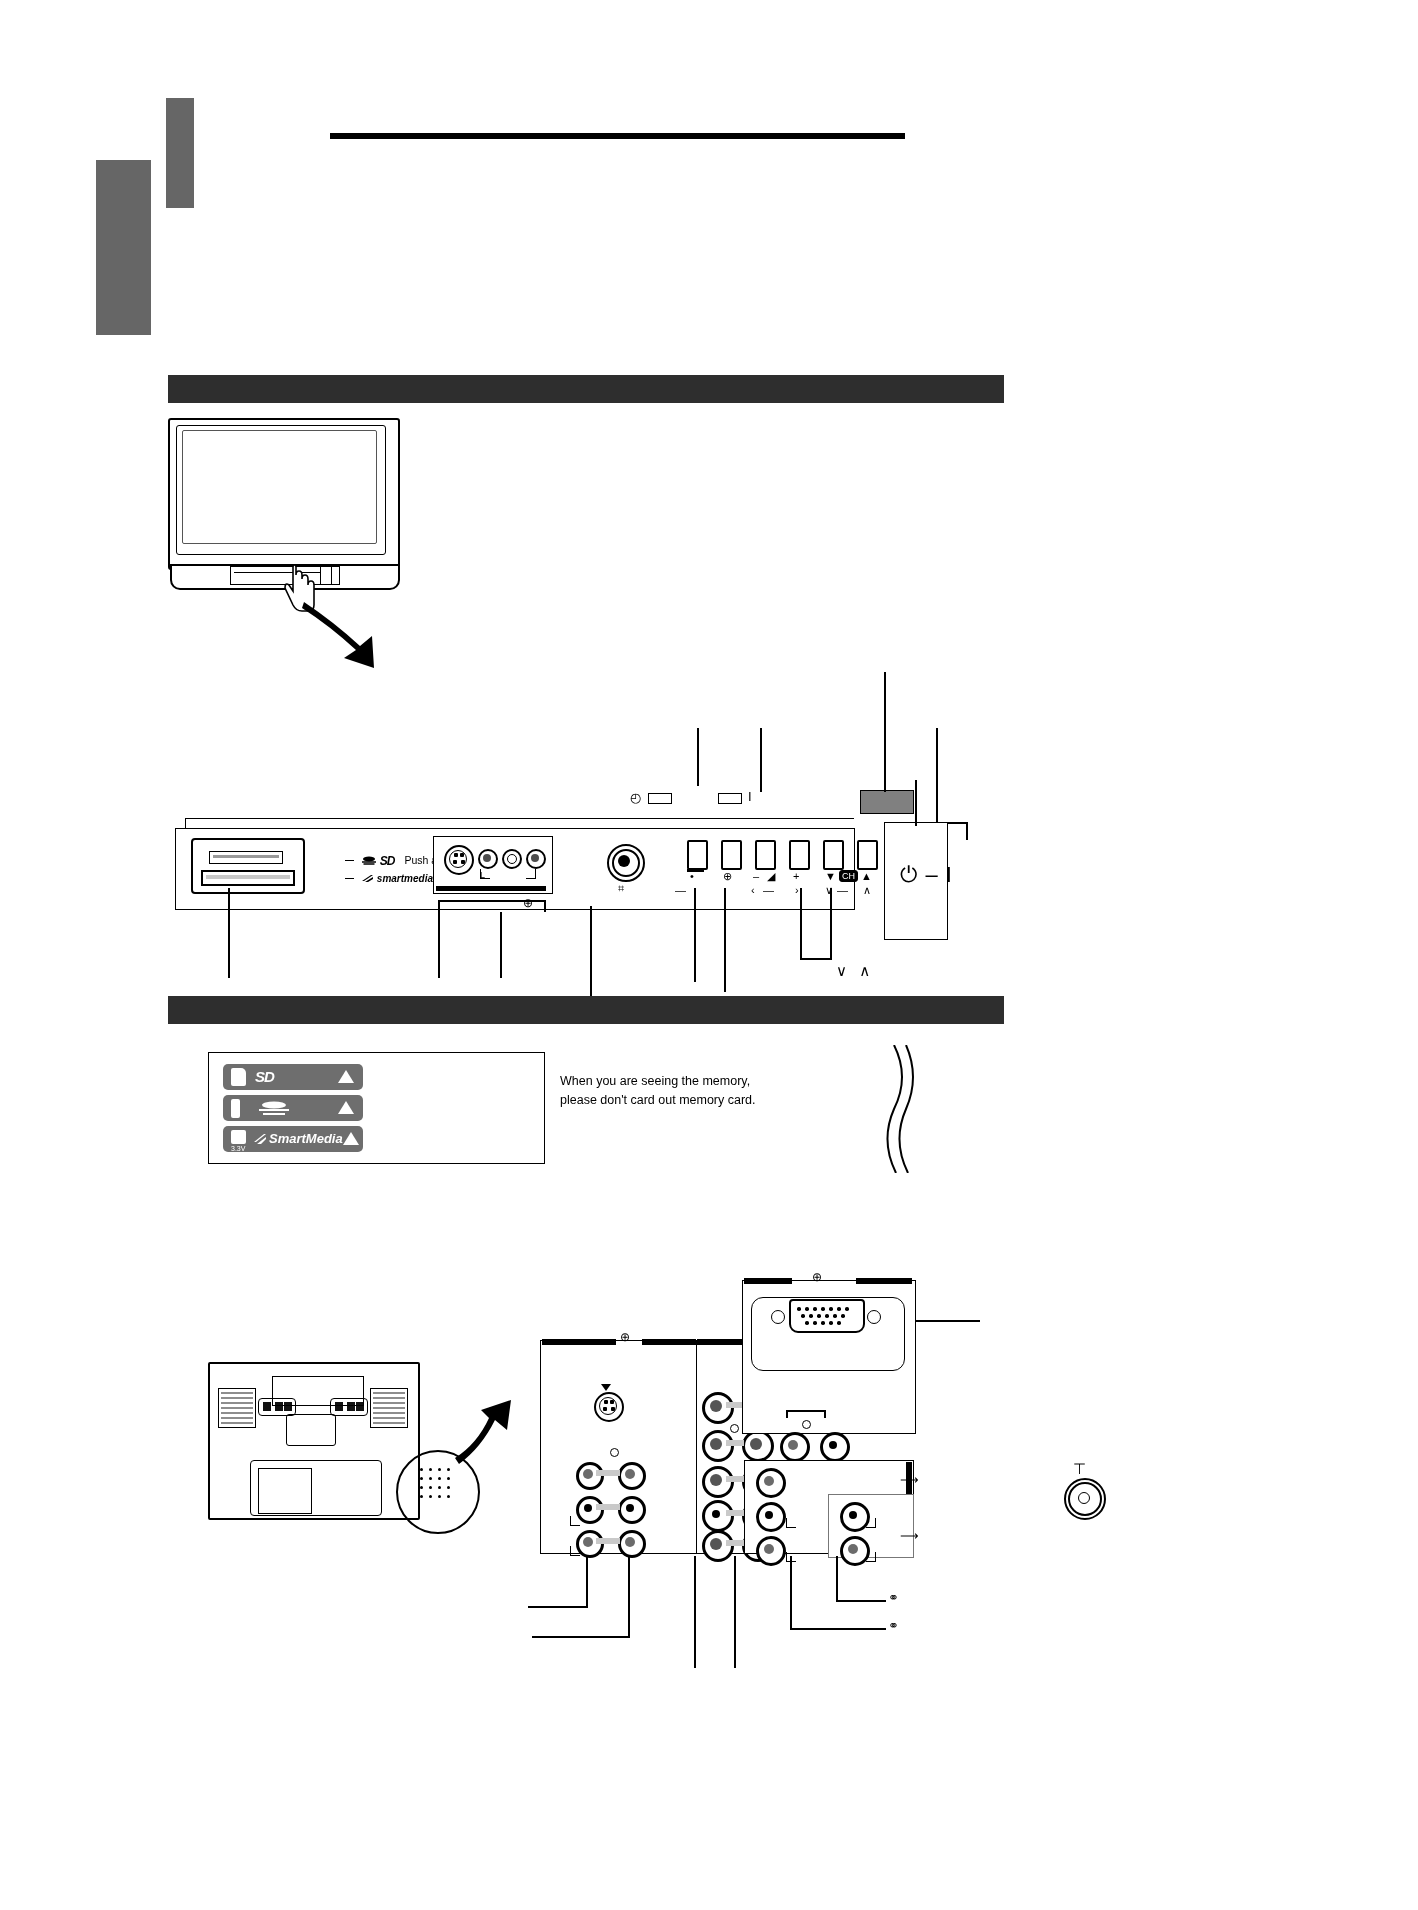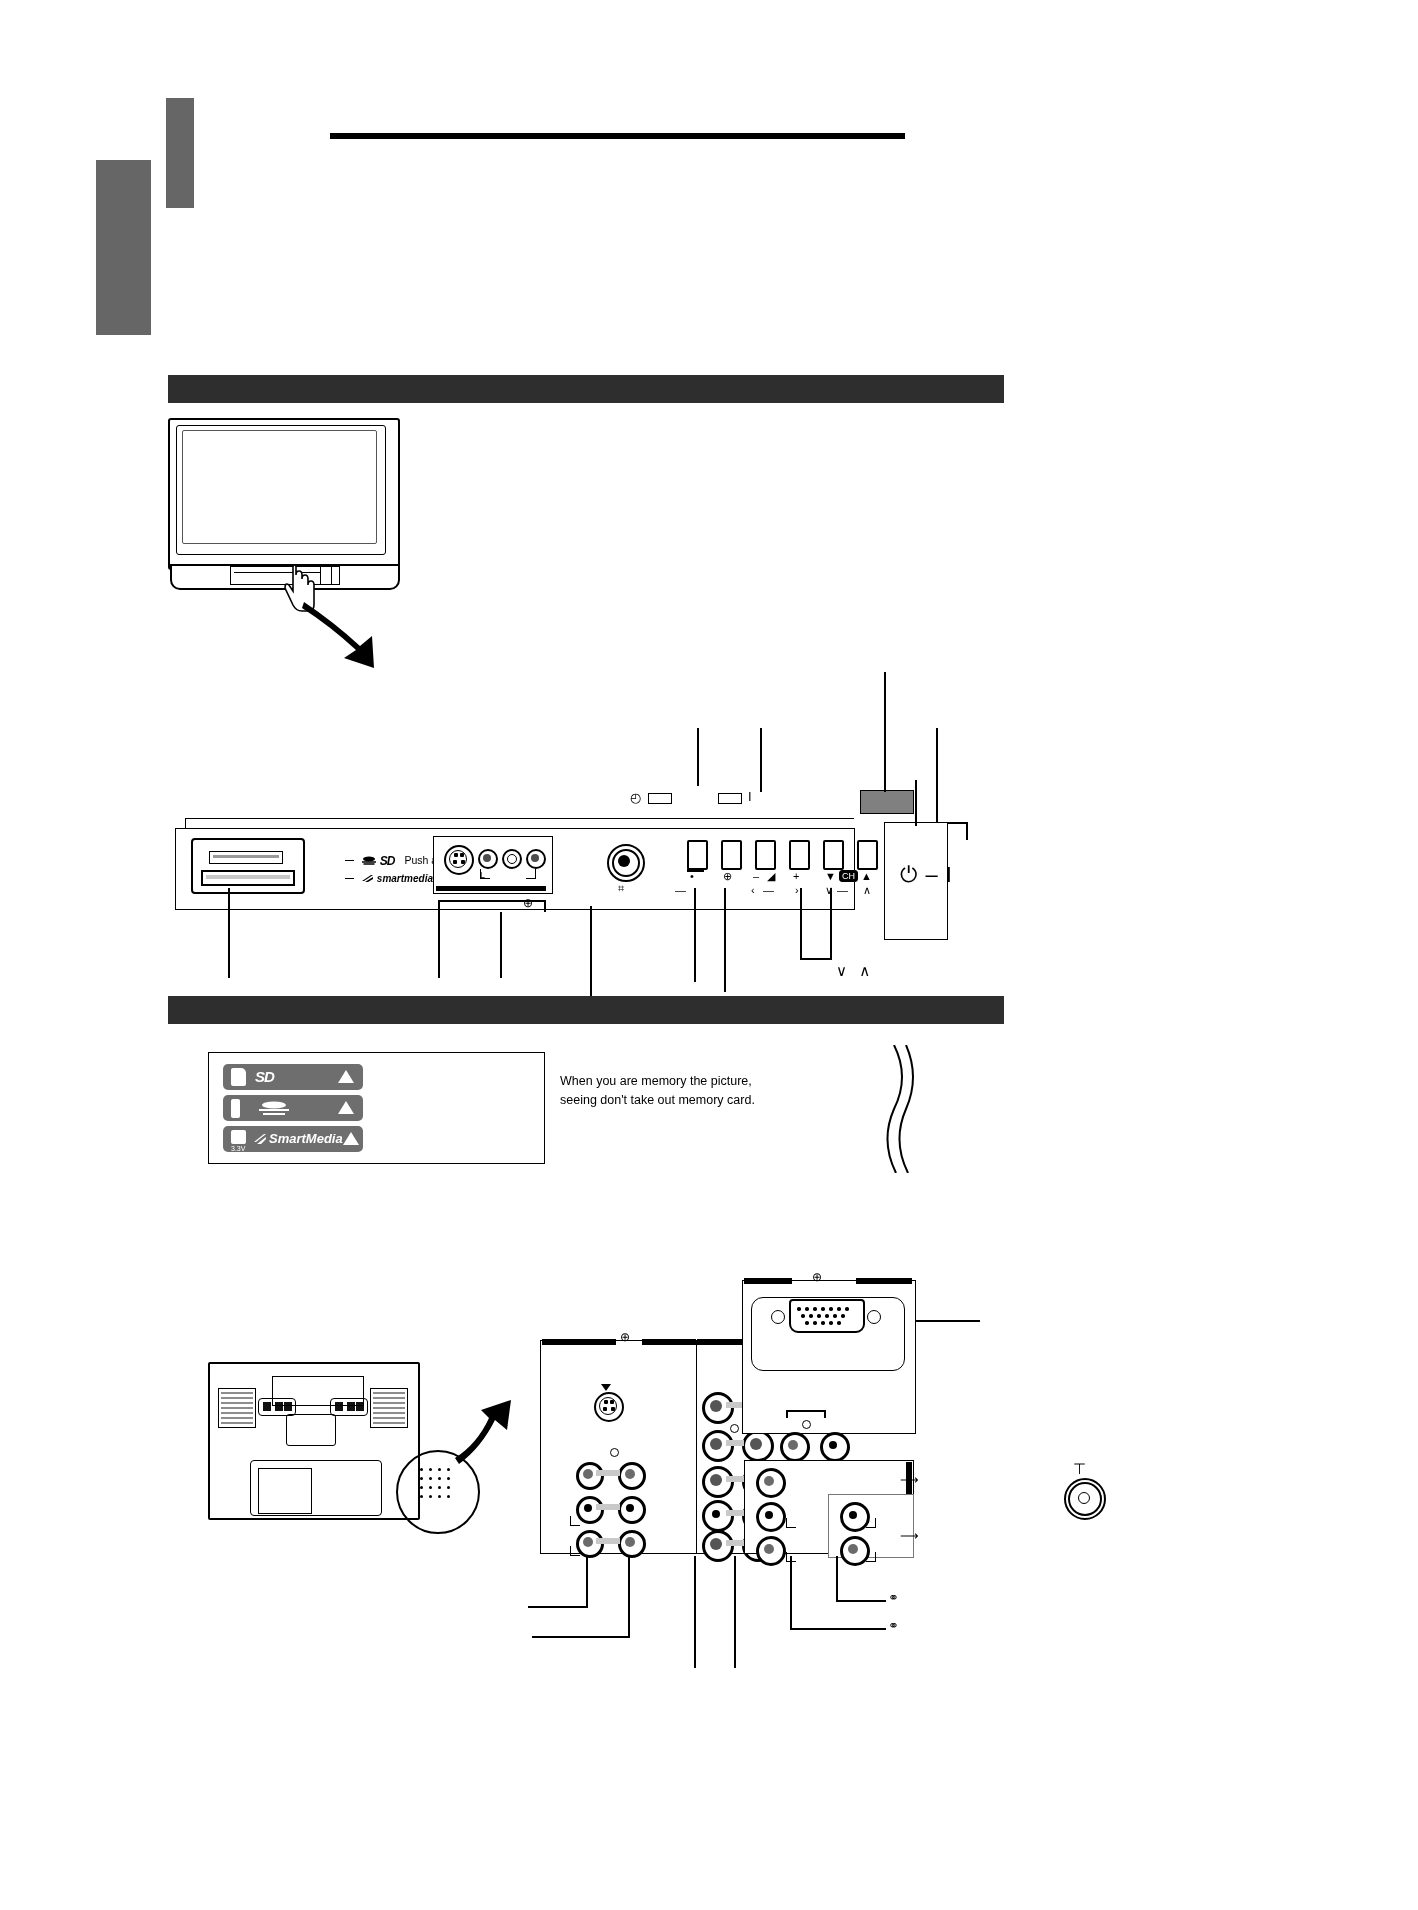--- a/index.html
+++ b/index.html
@@ -340,22 +340,22 @@
     <span class="chip-card" style="width:15px;height:14px;border-radius:2px;"></span>
     <span class="abs" style="left:8px;top:19px;color:#fff;font-size:7px;">3.3V</span>
     <svg class="abs" style="left:30px;top:6px;width:14px;height:13px;" viewBox="0 0 14 13">
       <path d="M1 10 L11 2 L13 2 L3 10 Z M4 12 L13 5 L13 7 L8 12 Z" fill="#fff"></path>
     </svg>
     <span class="chip-label" style="left:46px;top:5px;font-size:13px;">SmartMedia</span>
     <span class="chip-tri" style="right:4px;"></span>
   </div>
 </div>
 <div class="abs" id="legend-note">
-  <div>When you are memory the picture,</div>
-  <div>seeing don't take out memory card.</div>
+  <div>When you are seeing the memory,</div>
+  <div>please don't card out memory card.</div>
 </div>
 <svg class="abs" id="wavy" viewBox="0 0 40 128">
   <path d="M14 0 Q30 32 14 64 Q0 96 16 128" fill="none" stroke="#000" stroke-width="2"></path>
   <path d="M26 0 Q40 32 26 64 Q12 96 28 128" fill="none" stroke="#000" stroke-width="2"></path>
 </svg>
 
 <div class="abs section-bar" id="section-bar-rear">
   <span></span>
 </div>
 

